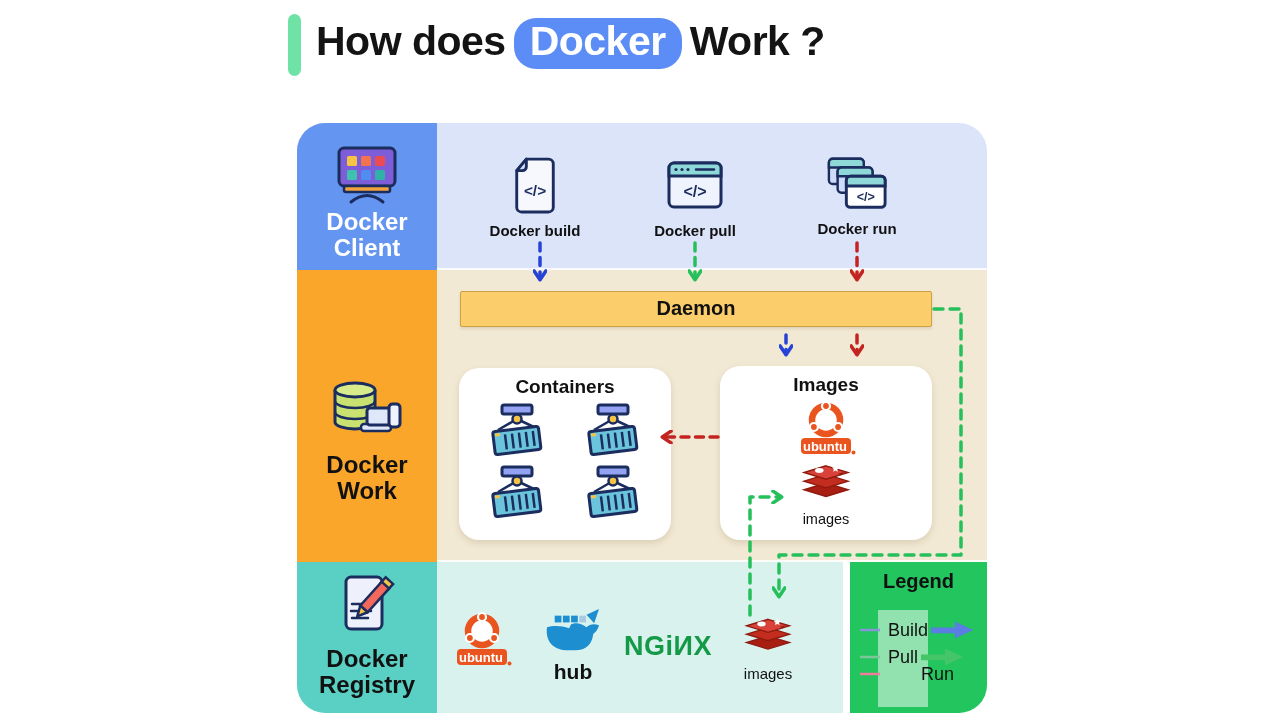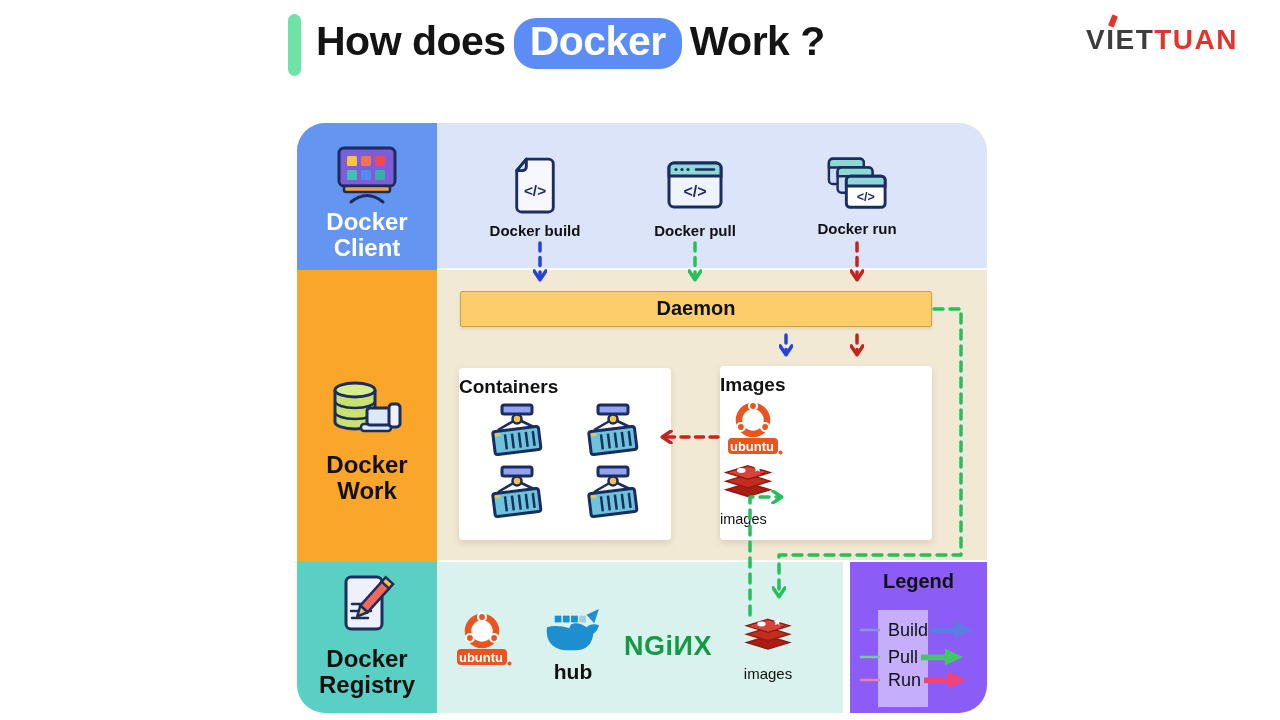--- a/index.html
+++ b/index.html
@@ -50,68 +50,64 @@
   .cmd-pull  { left:328px; top:32px; }
   .cmd-run   { left:490px; top:30px; }
 
   
   .daemon { position:absolute; left:163px; top:168px; width:472px; height:36px;
             background:#fbce6b; border:1.5px solid #cf9f45; border-radius:2px;
             font-size:20px; font-weight:bold; color:#111; text-align:center; line-height:33px;
             box-shadow:0 2px 3px rgba(120,90,30,.15); }
 
   
-  .white-box { position:absolute; background:#fff; border-radius:4px;
-               box-shadow:0 3px 7px rgba(110,90,50,.18); }
+  .white-box { position:absolute; background:#fff; border-radius:20px;
+               box-shadow:0 3px 7px rgba(110,90,50,.18); text-align:center; }
   .box-containers { left:162px; top:245px; width:212px; height:172px; padding-top:8px; }
   .box-images { left:423px; top:243px; width:212px; height:174px; padding-top:8px; }
   .box-title { font-size:19px; font-weight:bold; color:#111; }
   .cont-grid { display:grid; grid-template-columns:1fr 1fr; row-gap:4px; padding:4px 10px 0 10px; }
   .cont-cell { display:flex; justify-content:center; }
   .img-ubuntu { margin-top:2px; }
   .small-label { font-size:14.5px; color:#111; margin-top:1px; }
 
   
   .reg-item { position:absolute; text-align:center; }
   .reg-ubuntu { left:135px; top:486px; width:100px; }
   .reg-hub { left:226px; top:484px; width:100px; }
   .reg-hub .hub-label { font-size:21px; font-weight:bold; color:#111; margin-top:-3px; }
   .reg-nginx { left:308px; top:508px; width:126px; font-size:27px; font-weight:bold;
                color:#149a46; letter-spacing:0.5px; white-space:nowrap; }
   .reg-images { left:421px; top:492px; width:100px; }
   .reg-images .small-label { font-size:15px; margin-top:2px; }
 
   
   .legend { position:absolute; left:553px; top:439px; width:137px; height:151px;
-            background:#8b5cf6; }
+            background:#22c55e; }
   .legend-divider { position:absolute; left:546px; top:439px; width:7px; height:151px; background:#fff; }
   .legend-title { text-align:center; font-size:20px; font-weight:bold; color:#111; margin-top:8px; }
   .legend-strip { position:absolute; left:28px; top:48px; width:50px; height:97px;
                   background:rgba(255,255,255,.5); }
   .legend-row { position:absolute; left:10px; display:flex; align-items:center; height:24px; }
-  .lr-0 { top:56px; } .lr-1 { top:83px; } .lr-2 { top:106px; }
+  .lr-0 { top:56px; } .lr-1 { top:83px; } .lr-2 { top:100px;gap:33px; }
   .legend-label { font-size:18px; color:#111; margin:0 3px 0 8px; }
 
   
   .flow-svg { position:absolute; left:0; top:0; pointer-events:none; }
 
   svg text { font-family:"Liberation Sans", sans-serif; }
 </style>
 </head>
 <body>
 
 <div class="stage">
 
   <div class="title-bar"></div>
   <h1 class="page-title"><span>How does</span><span class="title-pill">Docker</span><span>Work ?</span></h1>
 
-  <div class="logo">
-    <span class="viet">VIET</span><span class="tuan">TUAN</span>
-    <div class="logo-accent"></div>
-  </div>
 
   <div class="panel">
     <div class="row-bg bg-client"></div>
     <div class="row-bg bg-host"></div>
     <div class="row-bg bg-registry"></div>
     <div class="row-sep sep1"></div>
     <div class="row-sep sep2"></div>
 
     <div class="sidebar sb-client">
       <svg width="66" height="60" viewBox="0 0 66 60">

